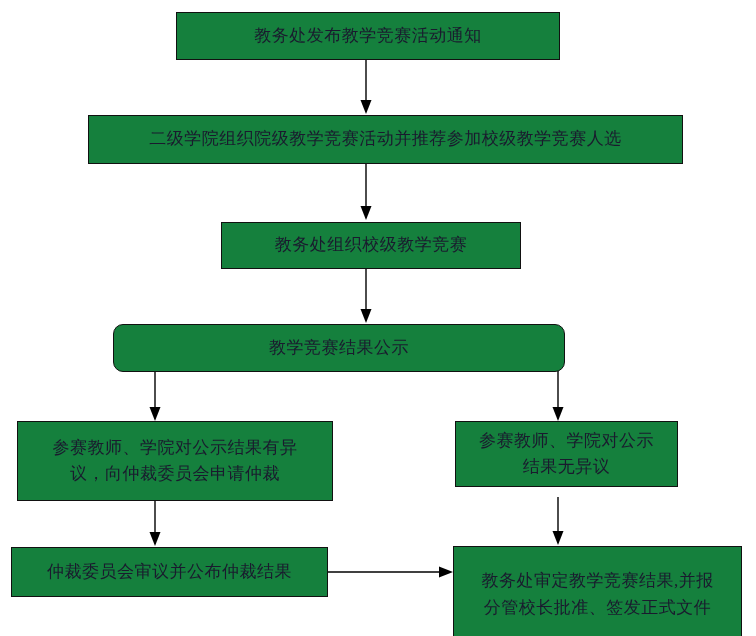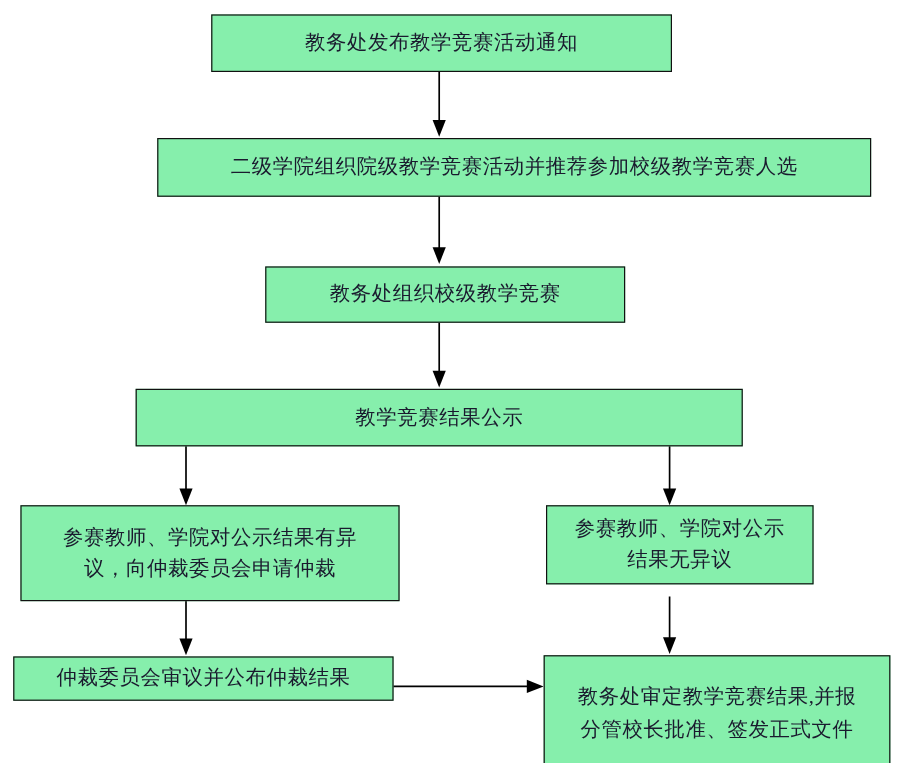--- a/index.html
+++ b/index.html
@@ -13,45 +13,45 @@
     width: 756px;
     height: 636px;
     background: #ffffff;
     overflow: hidden;
     font-family: "Liberation Serif", "DejaVu Serif", serif;
   }
   .node {
     position: absolute;
     box-sizing: border-box;
     border: 1.4px solid #111111;
-    background: #86efac;
+    background: #15803d;
     display: flex;
     align-items: center;
     justify-content: center;
     text-align: center;
     color: #1a1a2e;
     font-size: 17px;
     line-height: 1.55;
     letter-spacing: 0.5px;
     padding: 2px 8px;
     font-family: Liberation Serif, serif;
   }
   .node-text {
     display: block;
     width: 100%;
     white-space: pre-line;
   }
   
   #node-notice      { left: 176px; top: 12px;  width: 384px; height: 48px; }
-  #node-college     { left: 88px;  top: 115px; width: 595px; height: 49px; margin-left: 43px; }
+  #node-college     { left: 88px;  top: 115px; width: 595px; height: 49px; }
   #node-school      { left: 221px; top: 222px; width: 300px; height: 47px; }
-  #node-publicity   { left: 113px; top: 324px; width: 506px; height: 48px; }
+  #node-publicity   { left: 113px; top: 324px; width: 452px; height: 48px; border-radius: 10px; }
   #node-objection   { left: 17px;  top: 421px; width: 316px; height: 80px; }
   #node-no-objection{ left: 455px; top: 421px; width: 223px; height: 66px; }
-  #node-arbitration { left: 11px;  top: 547px; width: 317px; height: 37px; }
+  #node-arbitration { left: 11px;  top: 547px; width: 317px; height: 50px; }
   #node-approval    { left: 453px; top: 546px; width: 289px; height: 97px; }
 
   .connector {
     position: absolute;
     pointer-events: none;
   }
   .connector svg { display: block; overflow: visible; }
 </style>
 </head>
 <body>

